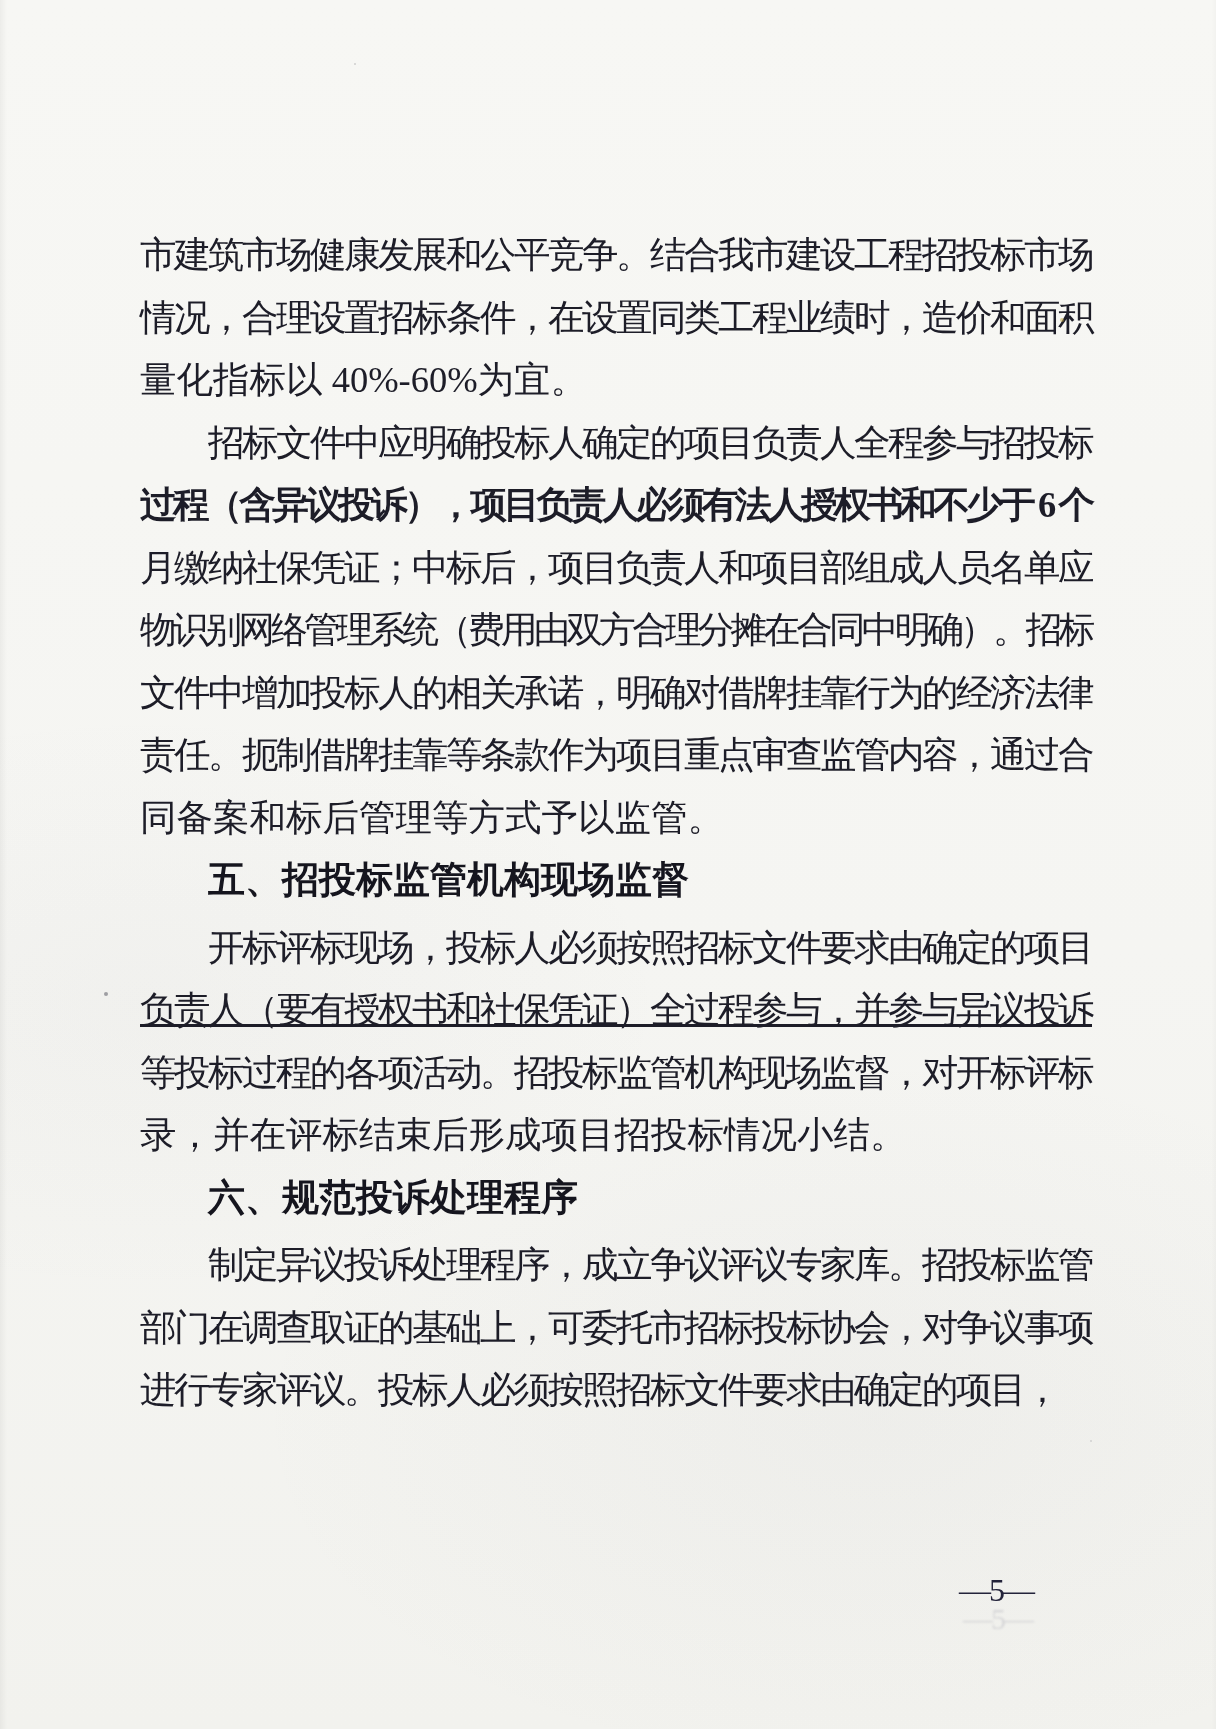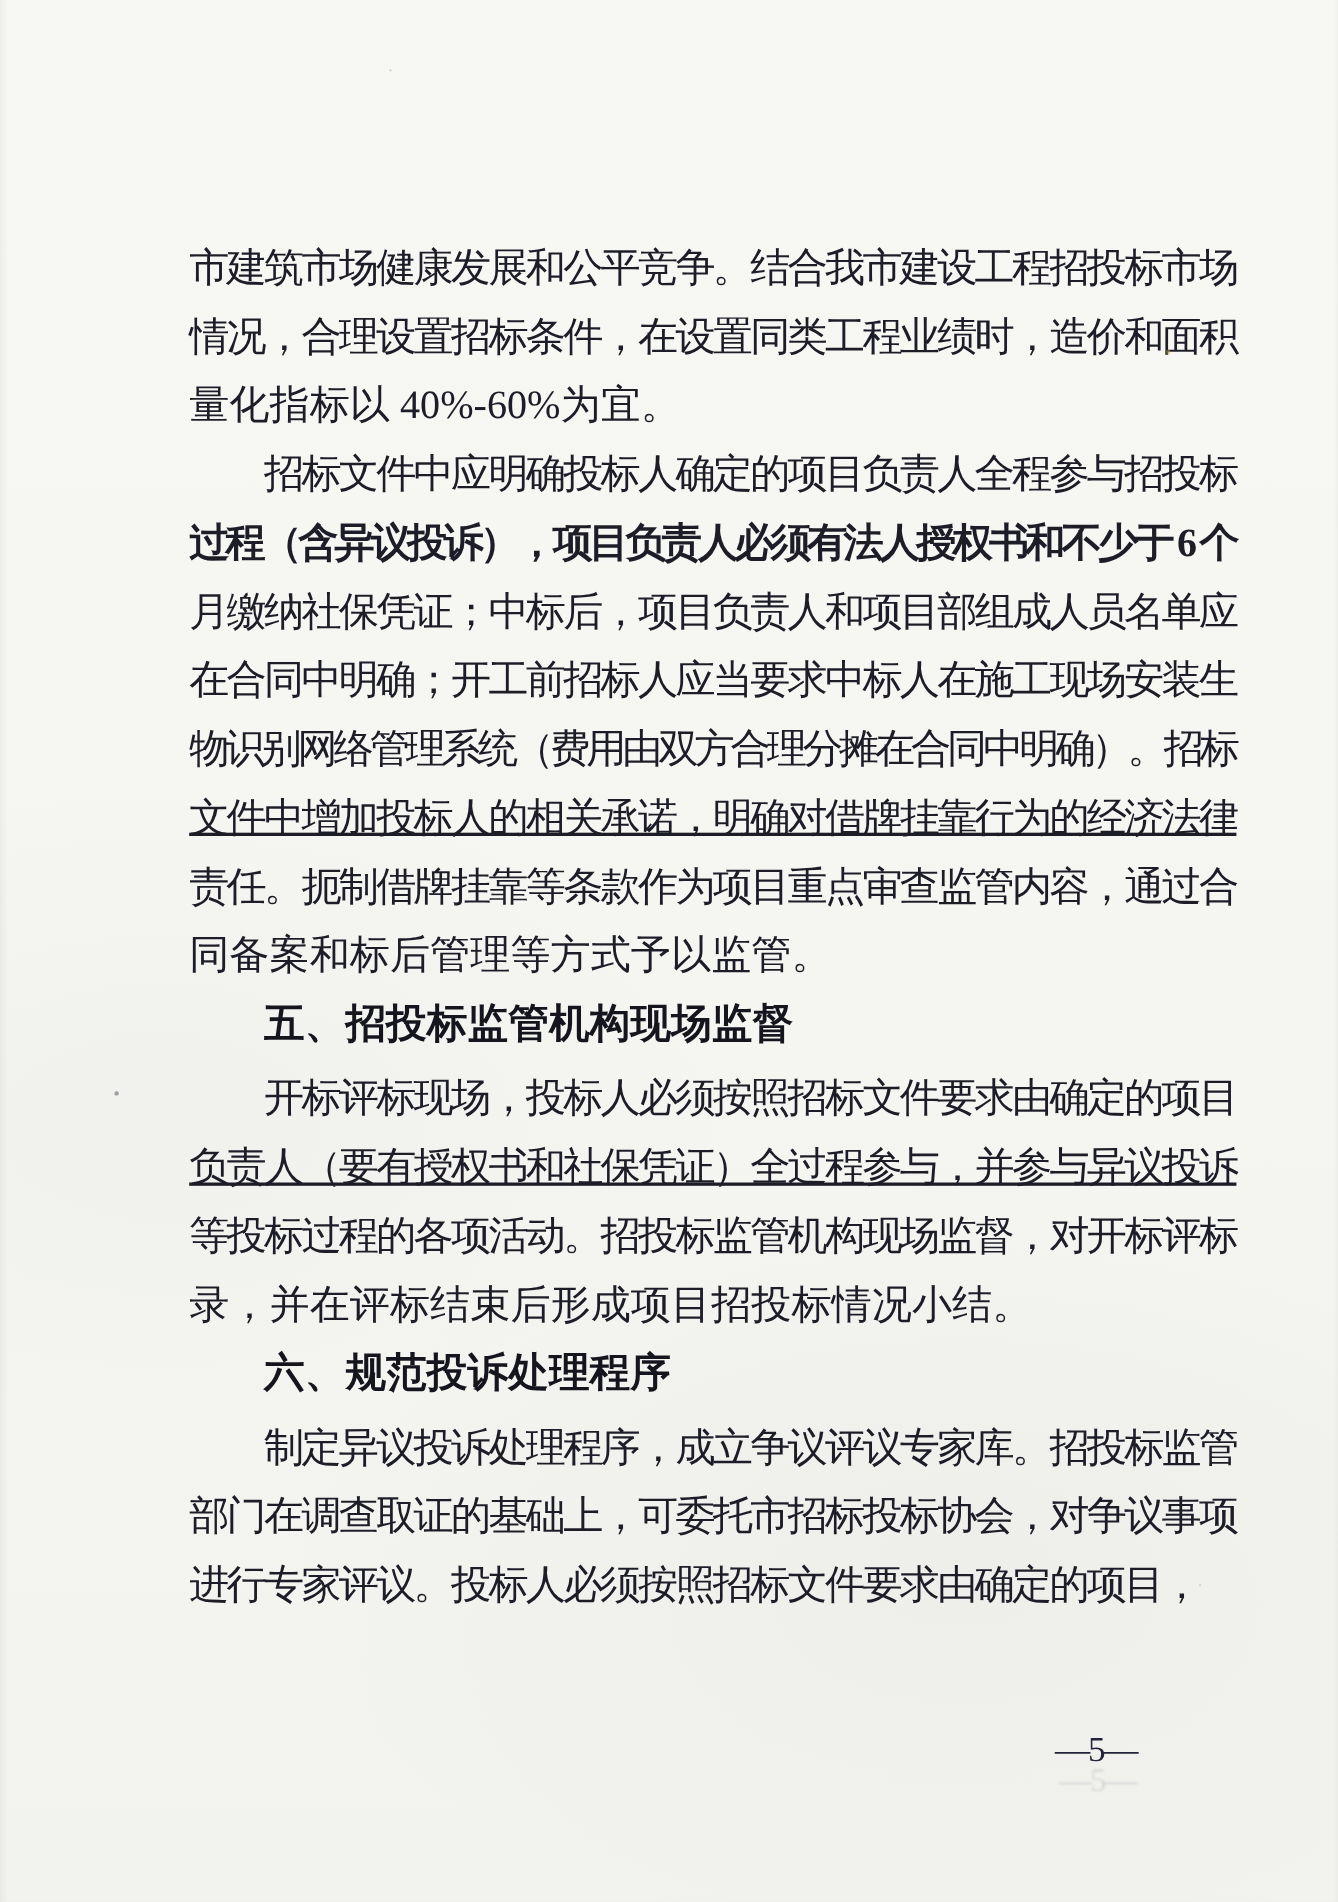--- a/index.html
+++ b/index.html
@@ -28,26 +28,25 @@
     background:
       radial-gradient(900px 520px at 72% 82%, rgba(120,120,128,0.045), rgba(0,0,0,0) 70%),
       radial-gradient(760px 420px at 12% 58%, rgba(120,120,128,0.035), rgba(0,0,0,0) 70%),
       linear-gradient(90deg, rgba(0,0,0,0.045), rgba(0,0,0,0) 7px),
       linear-gradient(270deg, rgba(0,0,0,0.02), rgba(0,0,0,0) 5px);
     pointer-events: none;
   }
   .body-text {
     position: absolute;
     left: 140px;
-    top: 212px;
+    top: 224px;
     width: 952px;
     color: #1d1d28;
     font-size: 36.5px;
     line-height: 62.5px;
-    margin-left: 32px;
   }
   .line {
     white-space: nowrap;
     height: 62.5px;
   }
   .line.indent {
     padding-left: 68px;
   }
   .line.heading {
     font-family: "Liberation Sans", "DejaVu Sans", sans-serif;
@@ -96,23 +95,22 @@
 <body>
 
 <div class="page">
   <div class="body-text">
       <div class="line" style="letter-spacing: -2.5px;"><span>市建筑市场健康发展和公平竞争。结合我市建设工程招投标市场</span></div>
       <div class="line" style="letter-spacing: -2.5px;"><span>情况，合理设置招标条件，在设置同类工程业绩时，造价和面积</span></div>
       <div class="line"><span>量化指标以 40%-60%为宜。</span></div>
       <div class="line indent" style="letter-spacing: -2.5px;"><span>招标文件中应明确投标人确定的项目负责人全程参与招投标</span></div>
       <div class="line" style="letter-spacing: -3.45px; font-weight: bold;"><span>过程（含异议投诉），项目负责人必须有法人授权书和不少于 6 个</span></div>
       <div class="line" style="letter-spacing: -2.5px;"><span>月缴纳社保凭证；中标后，项目负责人和项目部组成人员名单应</span></div>
-      <div class="line" style="letter-spacing: -2.5px;"><span>在合同中明确；开工前招标人应当要求中标人在施工现场安装生</span></div>
       <div class="line" style="letter-spacing: -3.69px;"><span>物识别网络管理系统（费用由双方合理分摊在合同中明确）。招标</span></div>
-      <div class="line" style="letter-spacing: -2.5px; text-decoration: underline;"><span>文件中增加投标人的相关承诺，明确对借牌挂靠行为的经济法律</span></div>
+      <div class="line" style="letter-spacing: -2.5px;"><span>文件中增加投标人的相关承诺，明确对借牌挂靠行为的经济法律</span></div>
       <div class="line" style="letter-spacing: -2.5px;"><span>责任。扼制借牌挂靠等条款作为项目重点审查监管内容，通过合</span></div>
       <div class="line"><span>同备案和标后管理等方式予以监管。</span></div>
       <div class="line heading indent"><span>五、招投标监管机构现场监督</span></div>
       <div class="line indent" style="letter-spacing: -2.5px;"><span>开标评标现场，投标人必须按照招标文件要求由确定的项目</span></div>
       <div class="line" style="letter-spacing: -2.5px; text-decoration: underline;"><span>负责人（要有授权书和社保凭证）全过程参与，并参与异议投诉</span></div>
       <div class="line" style="letter-spacing: -2.5px;"><span>等投标过程的各项活动。招投标监管机构现场监督，对开标评标</span></div>
       <div class="line"><span>录，并在评标结束后形成项目招投标情况小结。</span></div>
       <div class="line heading indent"><span>六、规范投诉处理程序</span></div>
       <div class="line indent" style="letter-spacing: -2.5px;"><span>制定异议投诉处理程序，成立争议评议专家库。招投标监管</span></div>
       <div class="line" style="letter-spacing: -2.5px;"><span>部门在调查取证的基础上，可委托市招标投标协会，对争议事项</span></div>

